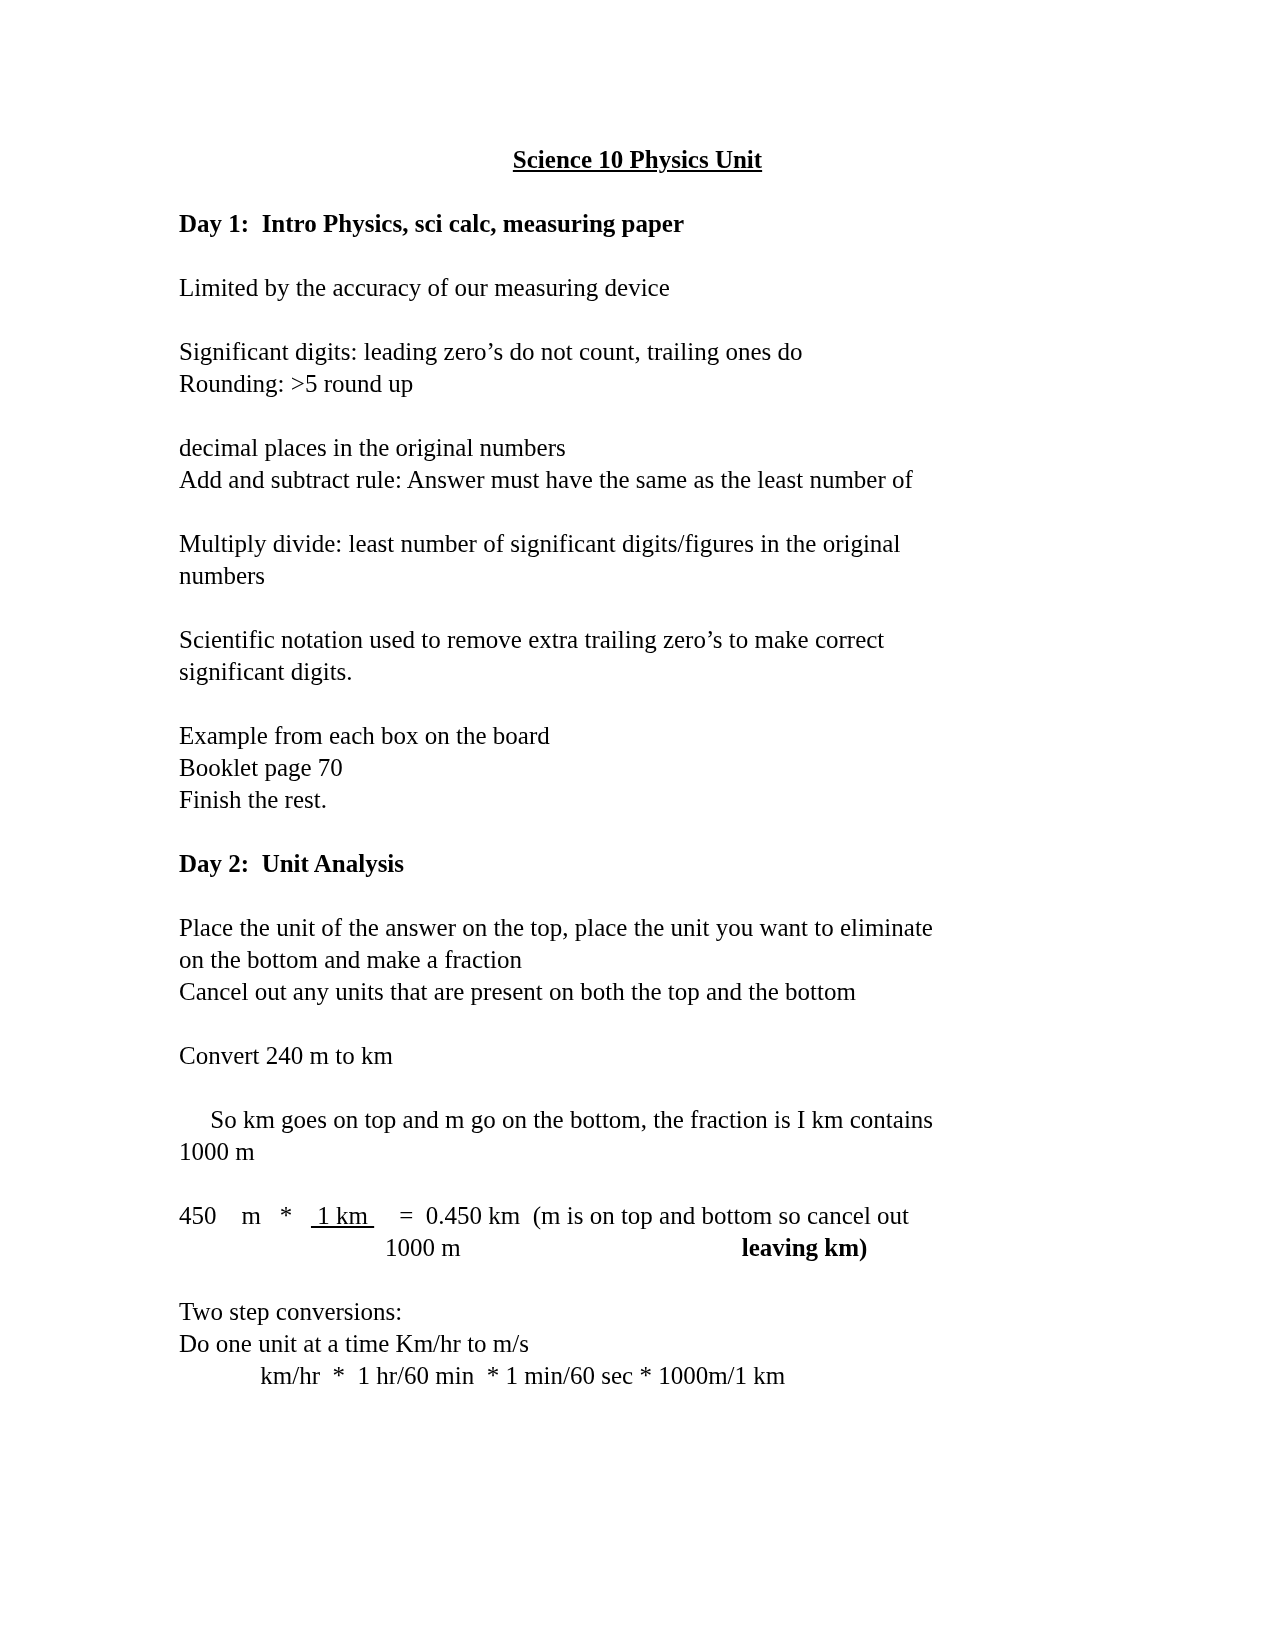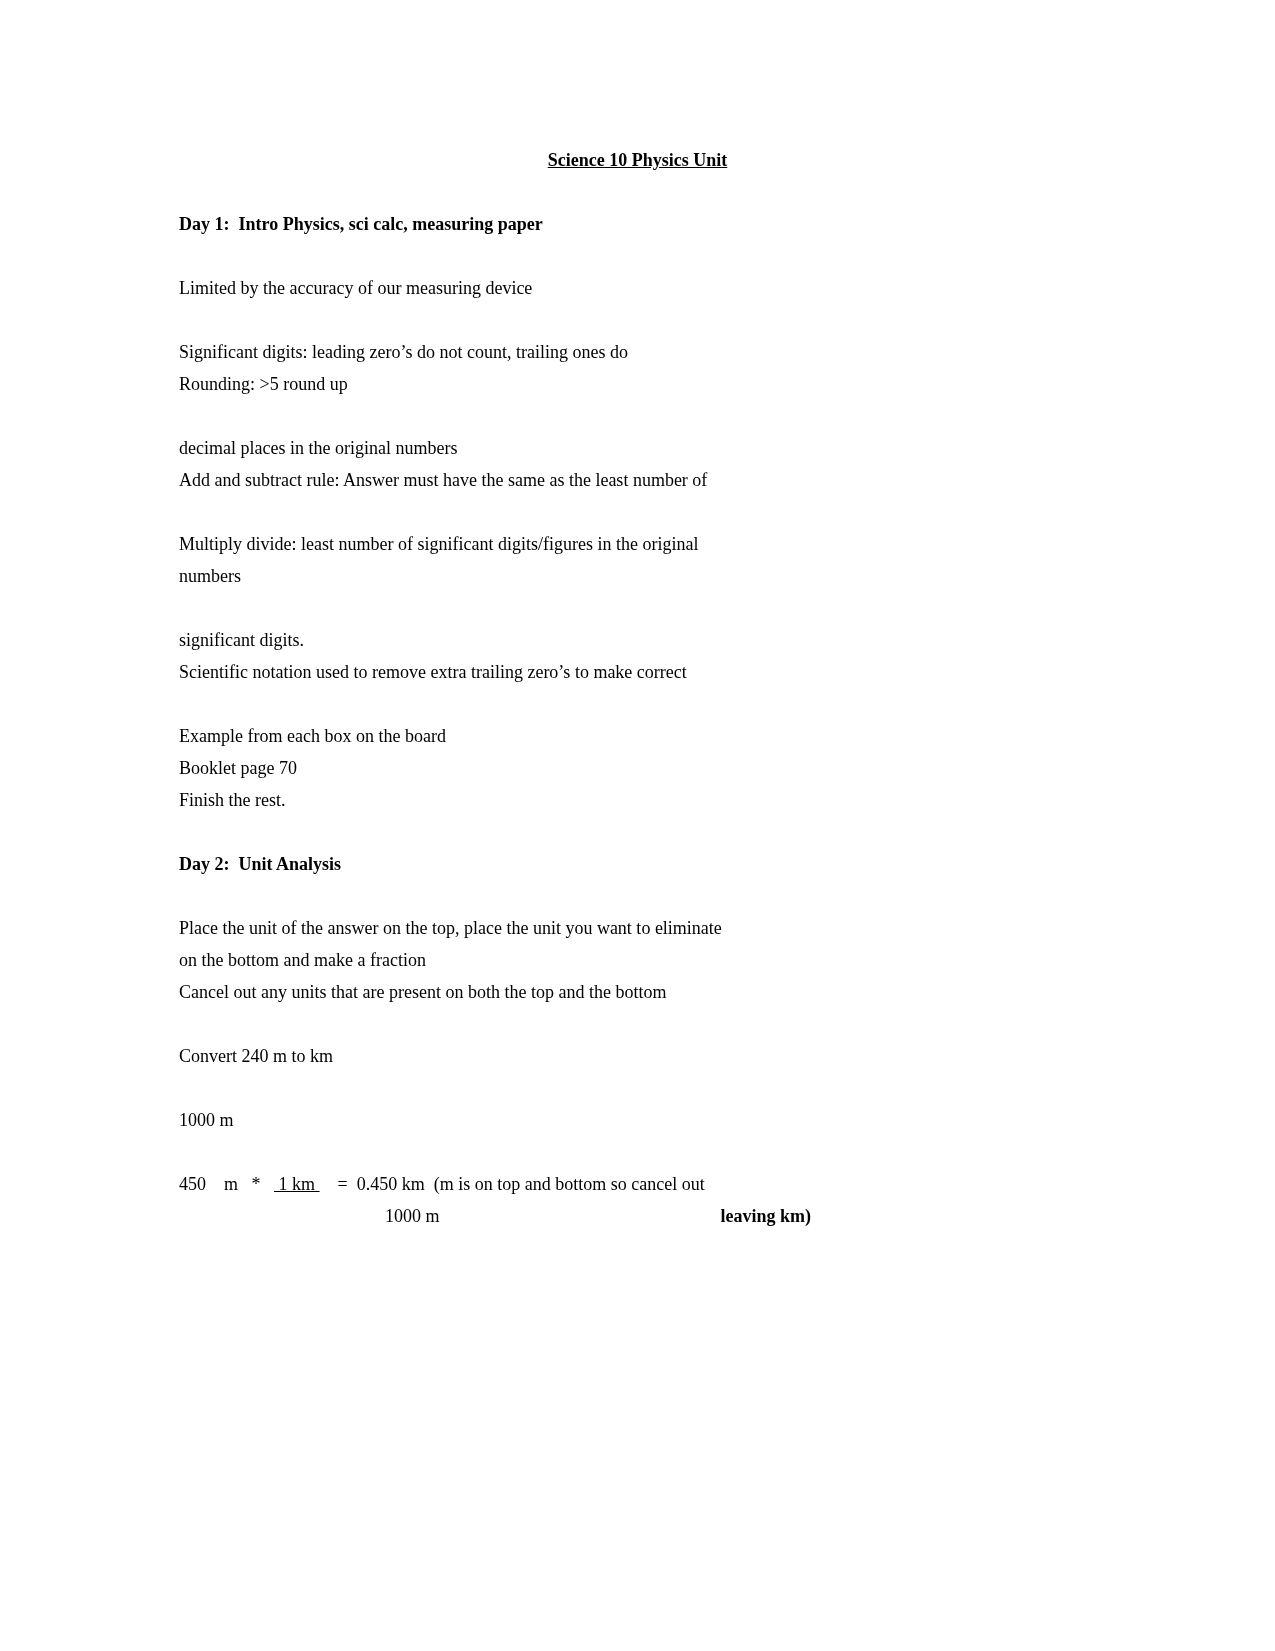--- a/index.html
+++ b/index.html
@@ -8,21 +8,21 @@
     background: #ffffff;
   }
   .page {
     position: relative;
     width: 1275px;
     height: 1651px;
     box-sizing: border-box;
     background: #ffffff;
     color: #000000;
     font-family: "Liberation Serif", "DejaVu Serif", serif;
-    font-size: 18px;
+    font-size: 25px;
     line-height: 32px;
     padding: 144px 179px 0 179px;
     overflow: hidden;
   }
   .title {
     text-align: center;
     font-weight: bold;
     text-decoration: underline;
     margin: 0 0 32px 0;
   }
@@ -72,22 +72,22 @@
     <div class="line">decimal places in the original numbers</div>
     <div class="line">Add and subtract rule: Answer must have the same as the least number of</div>
   </div>
 
   <div class="para">
     <div class="line">Multiply divide: least number of significant digits/figures in the original</div>
     <div class="line">numbers</div>
   </div>
 
   <div class="para">
+    <div class="line">Scientific notation used to remove extra trailing zero’s to make correct</div>
     <div class="line">significant digits.</div>
-    <div class="line">Scientific notation used to remove extra trailing zero’s to make correct</div>
   </div>
 
   <div class="para">
     <div class="line">Example from each box on the board</div>
     <div class="line">Booklet page 70</div>
     <div class="line">Finish the rest.</div>
   </div>
 
   <div class="heading">Day 2:  Unit Analysis</div>
 
@@ -95,22 +95,28 @@
     <div class="line">Place the unit of the answer on the top, place the unit you want to eliminate</div>
     <div class="line">on the bottom and make a fraction</div>
     <div class="line">Cancel out any units that are present on both the top and the bottom</div>
   </div>
 
   <div class="para">
     <div class="line">Convert 240 m to km</div>
   </div>
 
   <div class="para">
+    <div class="line">     So km goes on top and m go on the bottom, the fraction is I km contains</div>
     <div class="line">1000 m</div>
   </div>
 
   <div class="para">
     <div class="line"><span>450    m   *   </span><span class="u"> 1 km </span><span>    =  0.450 km  (m is on top and bottom so cancel out</span></div>
     <div class="line"><span class="denom">1000 m</span><span class="leaving">leaving km)</span></div>
   </div>
 
+  <div class="para">
+    <div class="line">Two step conversions:</div>
+    <div class="line">Do one unit at a time Km/hr to m/s</div>
+    <div class="line">             km/hr  *  1 hr/60 min  * 1 min/60 sec * 1000m/1 km</div>
+  </div>
 
 </div>
 
 </body></html>

